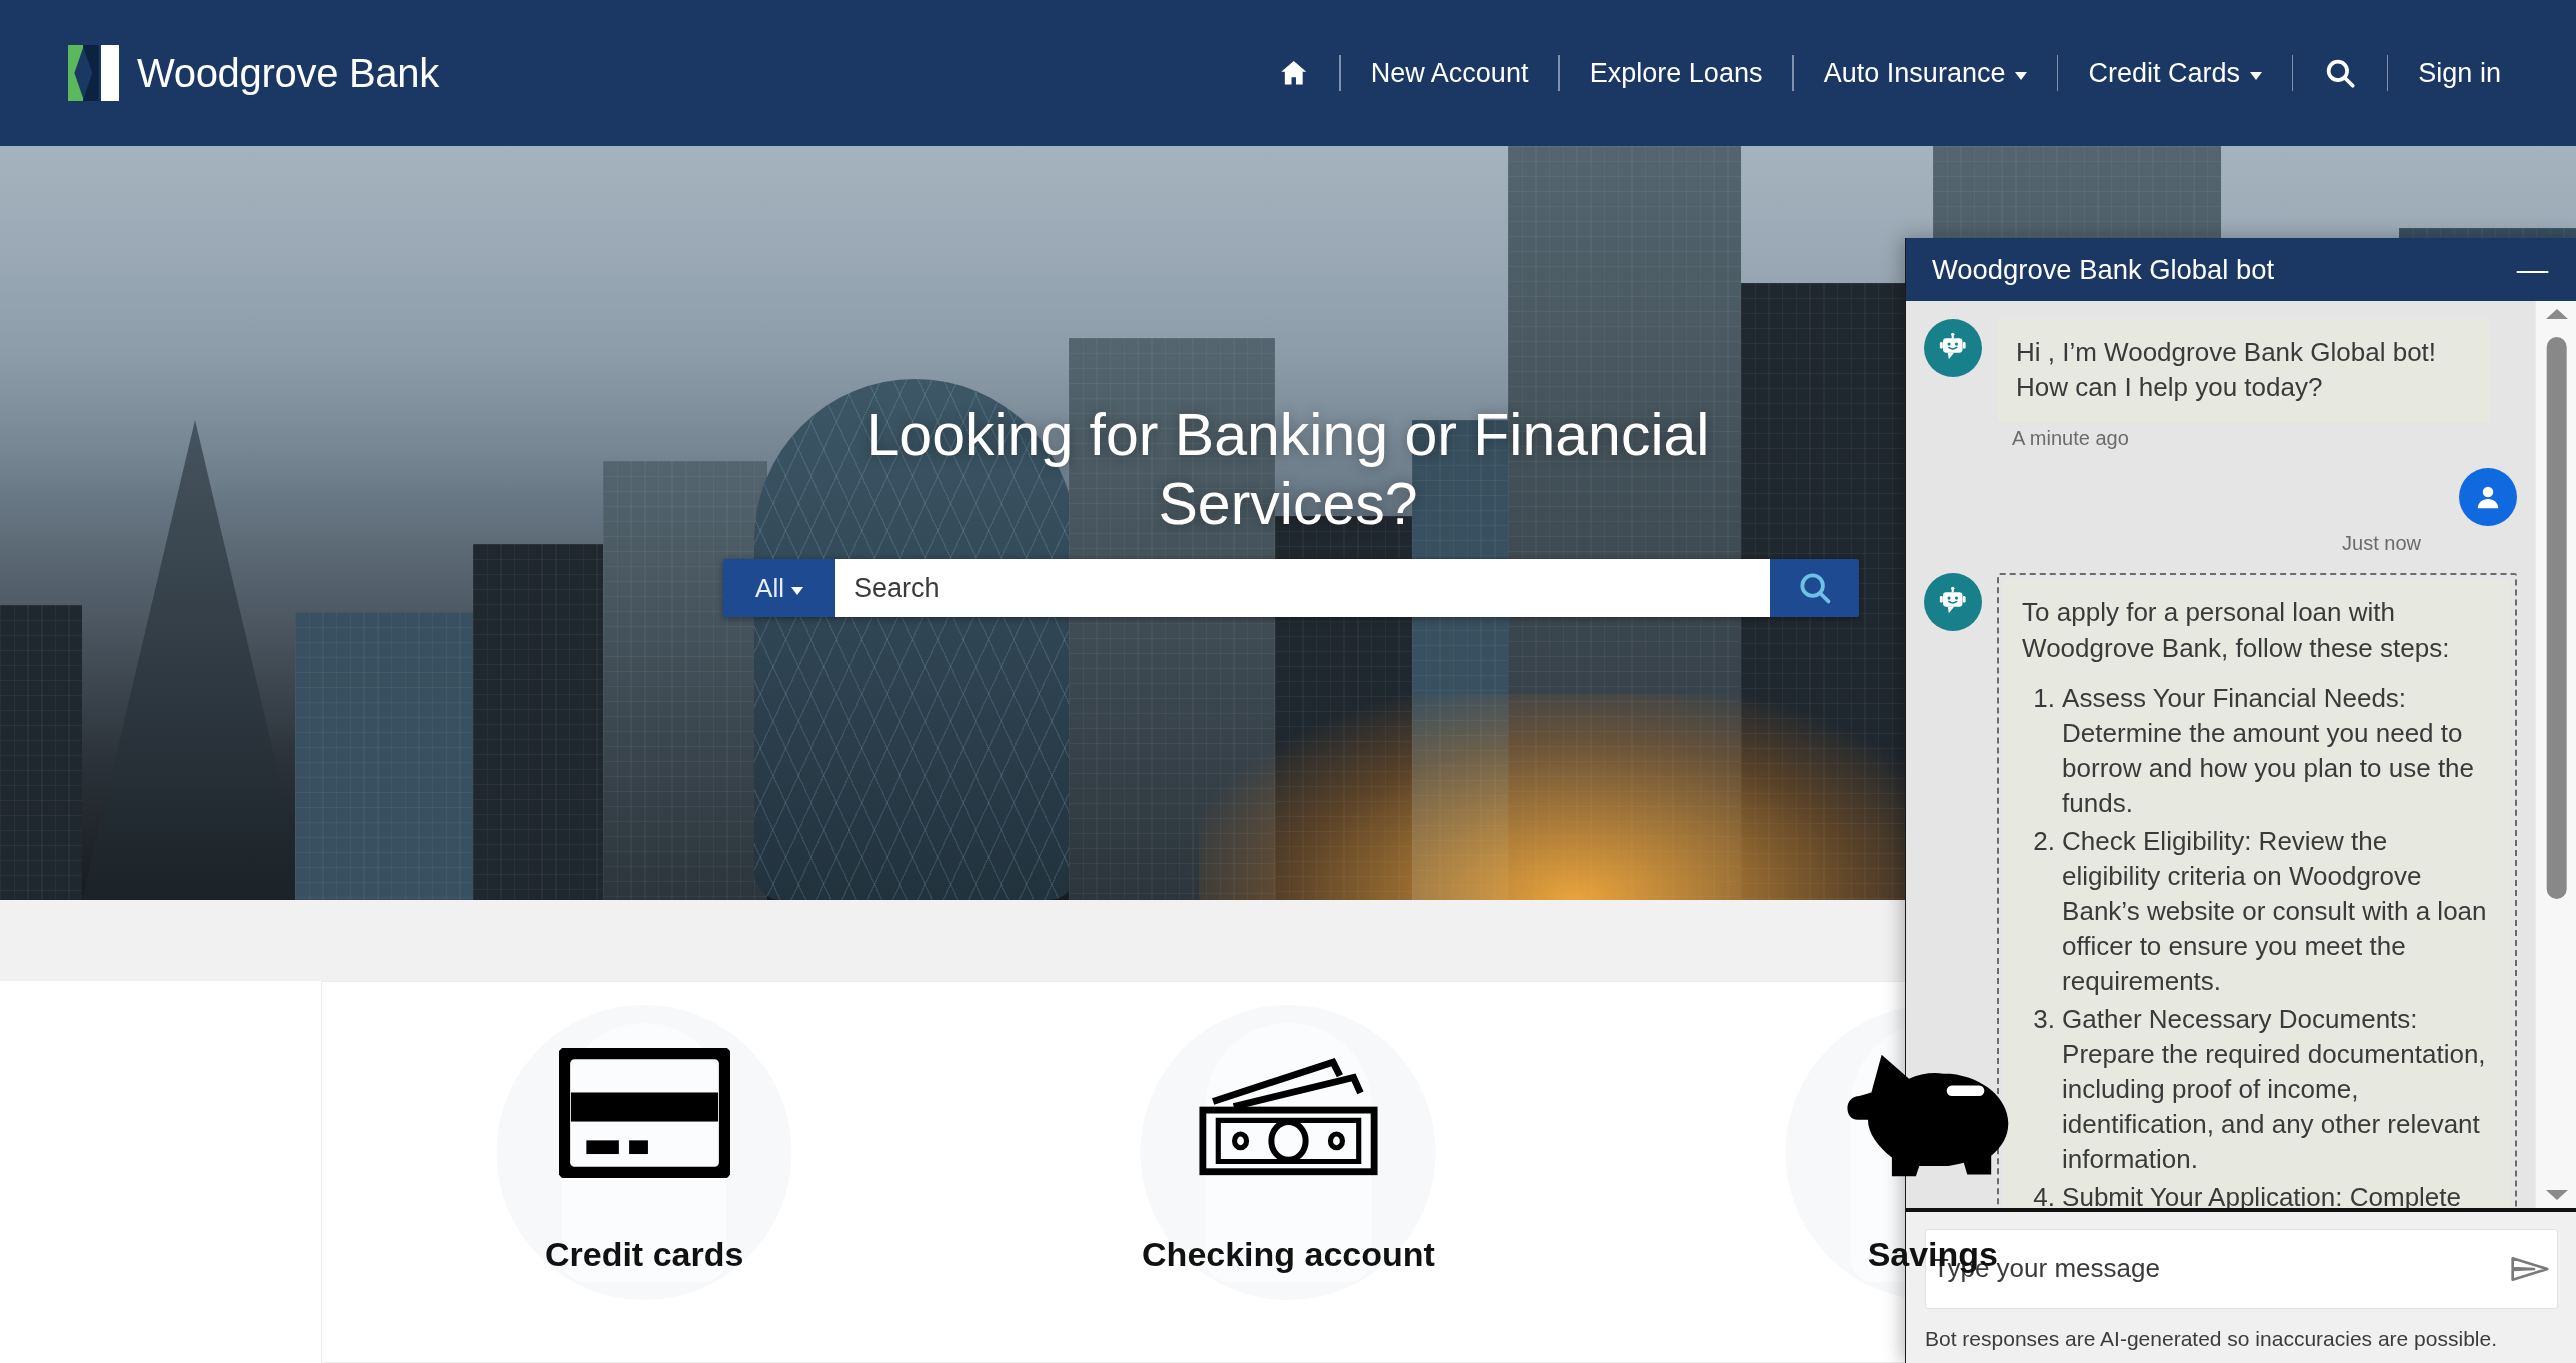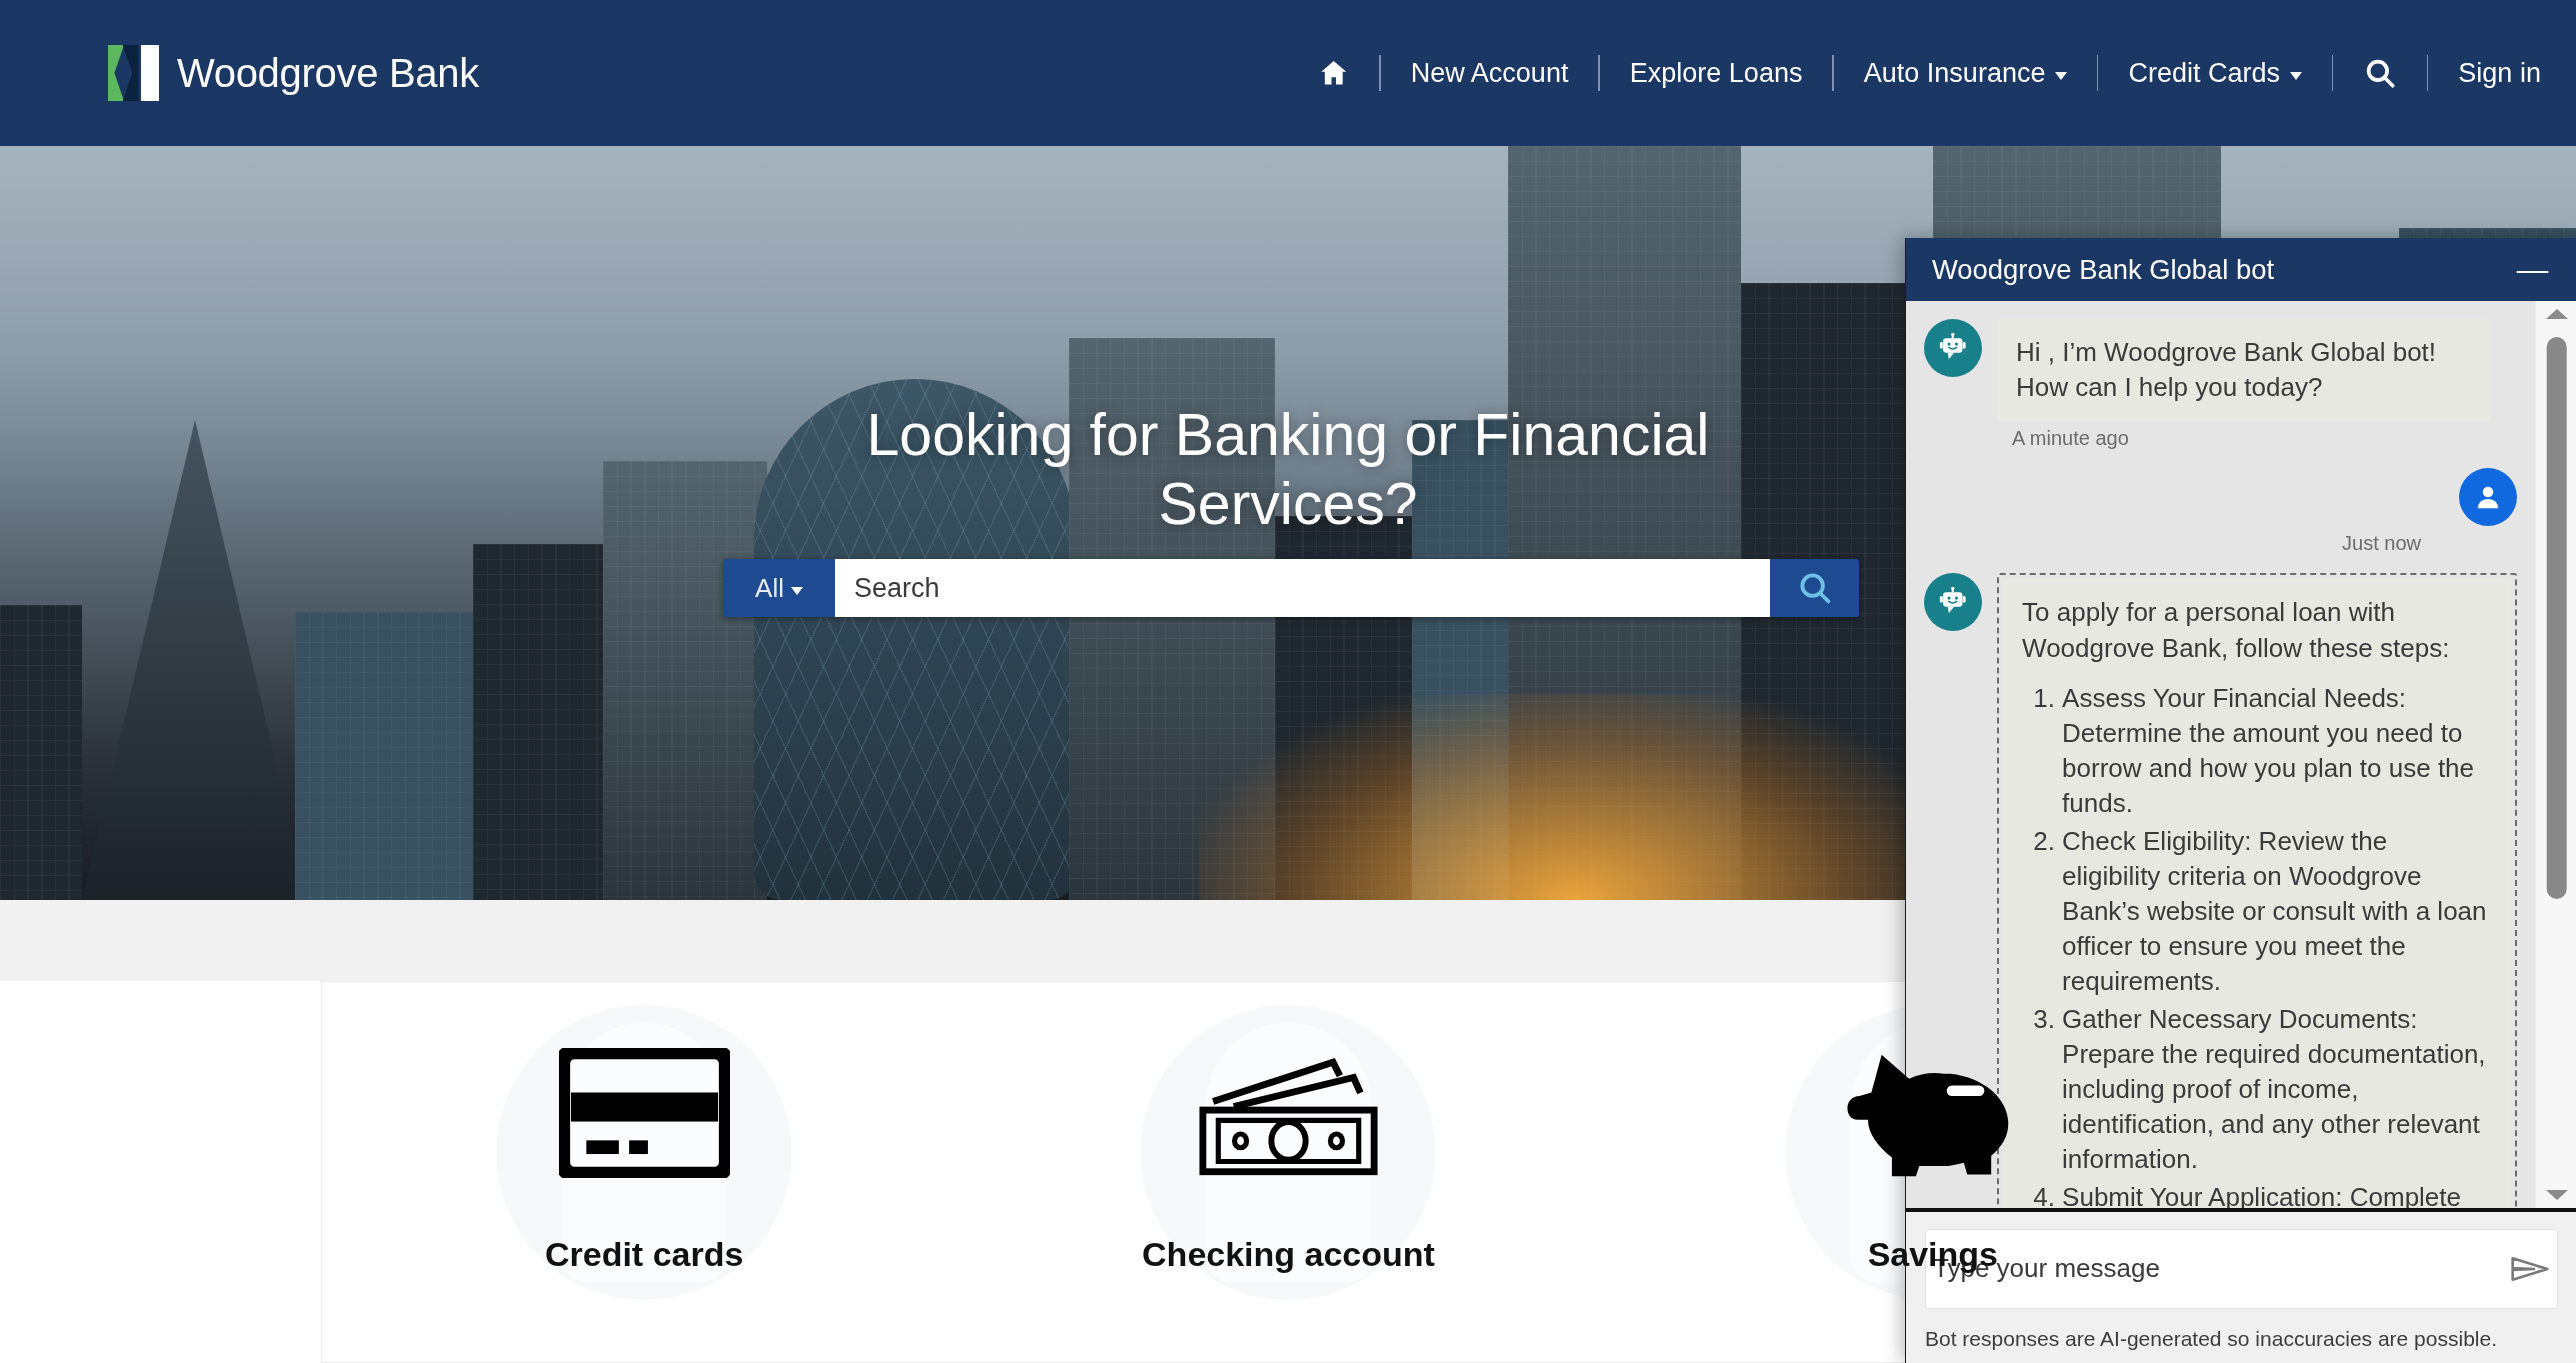--- a/index.html
+++ b/index.html
@@ -9,21 +9,21 @@
     background: #ffffff;
     overflow: hidden;
   }
   #root { position: relative; width: 2576px; height: 1363px; overflow: hidden; }
 
   
   .topnav {
     position: absolute; left: 0; top: 0; width: 2576px; height: 146px;
     background: #1b3865; display: flex; align-items: center;
   }
-  .brand { display: flex; align-items: center; margin-left: 108px; }
+  .brand { display: flex; align-items: center; margin-left: 68px; }
   .brand-mark { display: flex; height: 56px; width: 51px; margin-right: 18px; }
   .bm-green { width: 16.4px; background: #5cb85c; clip-path: polygon(0 0, 100% 0, 40% 50%, 100% 100%, 0 100%); }
   .bm-navy  { width: 16.4px; background: #0c2340; clip-path: polygon(0 0, 100% 0, 100% 100%, 0 100%, 60% 50%); margin-left: -1.4px;}
   .bm-white { width: 18px; background: #ffffff; margin-left: 2.7px; }
   .brand-text { color: #ffffff; font-size: 40px; letter-spacing: -0.3px; font-weight: 400; white-space: nowrap; }
 
   .navmenu { display: flex; align-items: center; margin-left: 839px; }
   .nav-home { width: 31.5px; height: 31.5px; display: flex; align-items: center; justify-content: center; }
   .nav-sep { width: 1.4px; height: 36px; background: #7f91ae; margin: 0 30px; }
   .nav-item {

